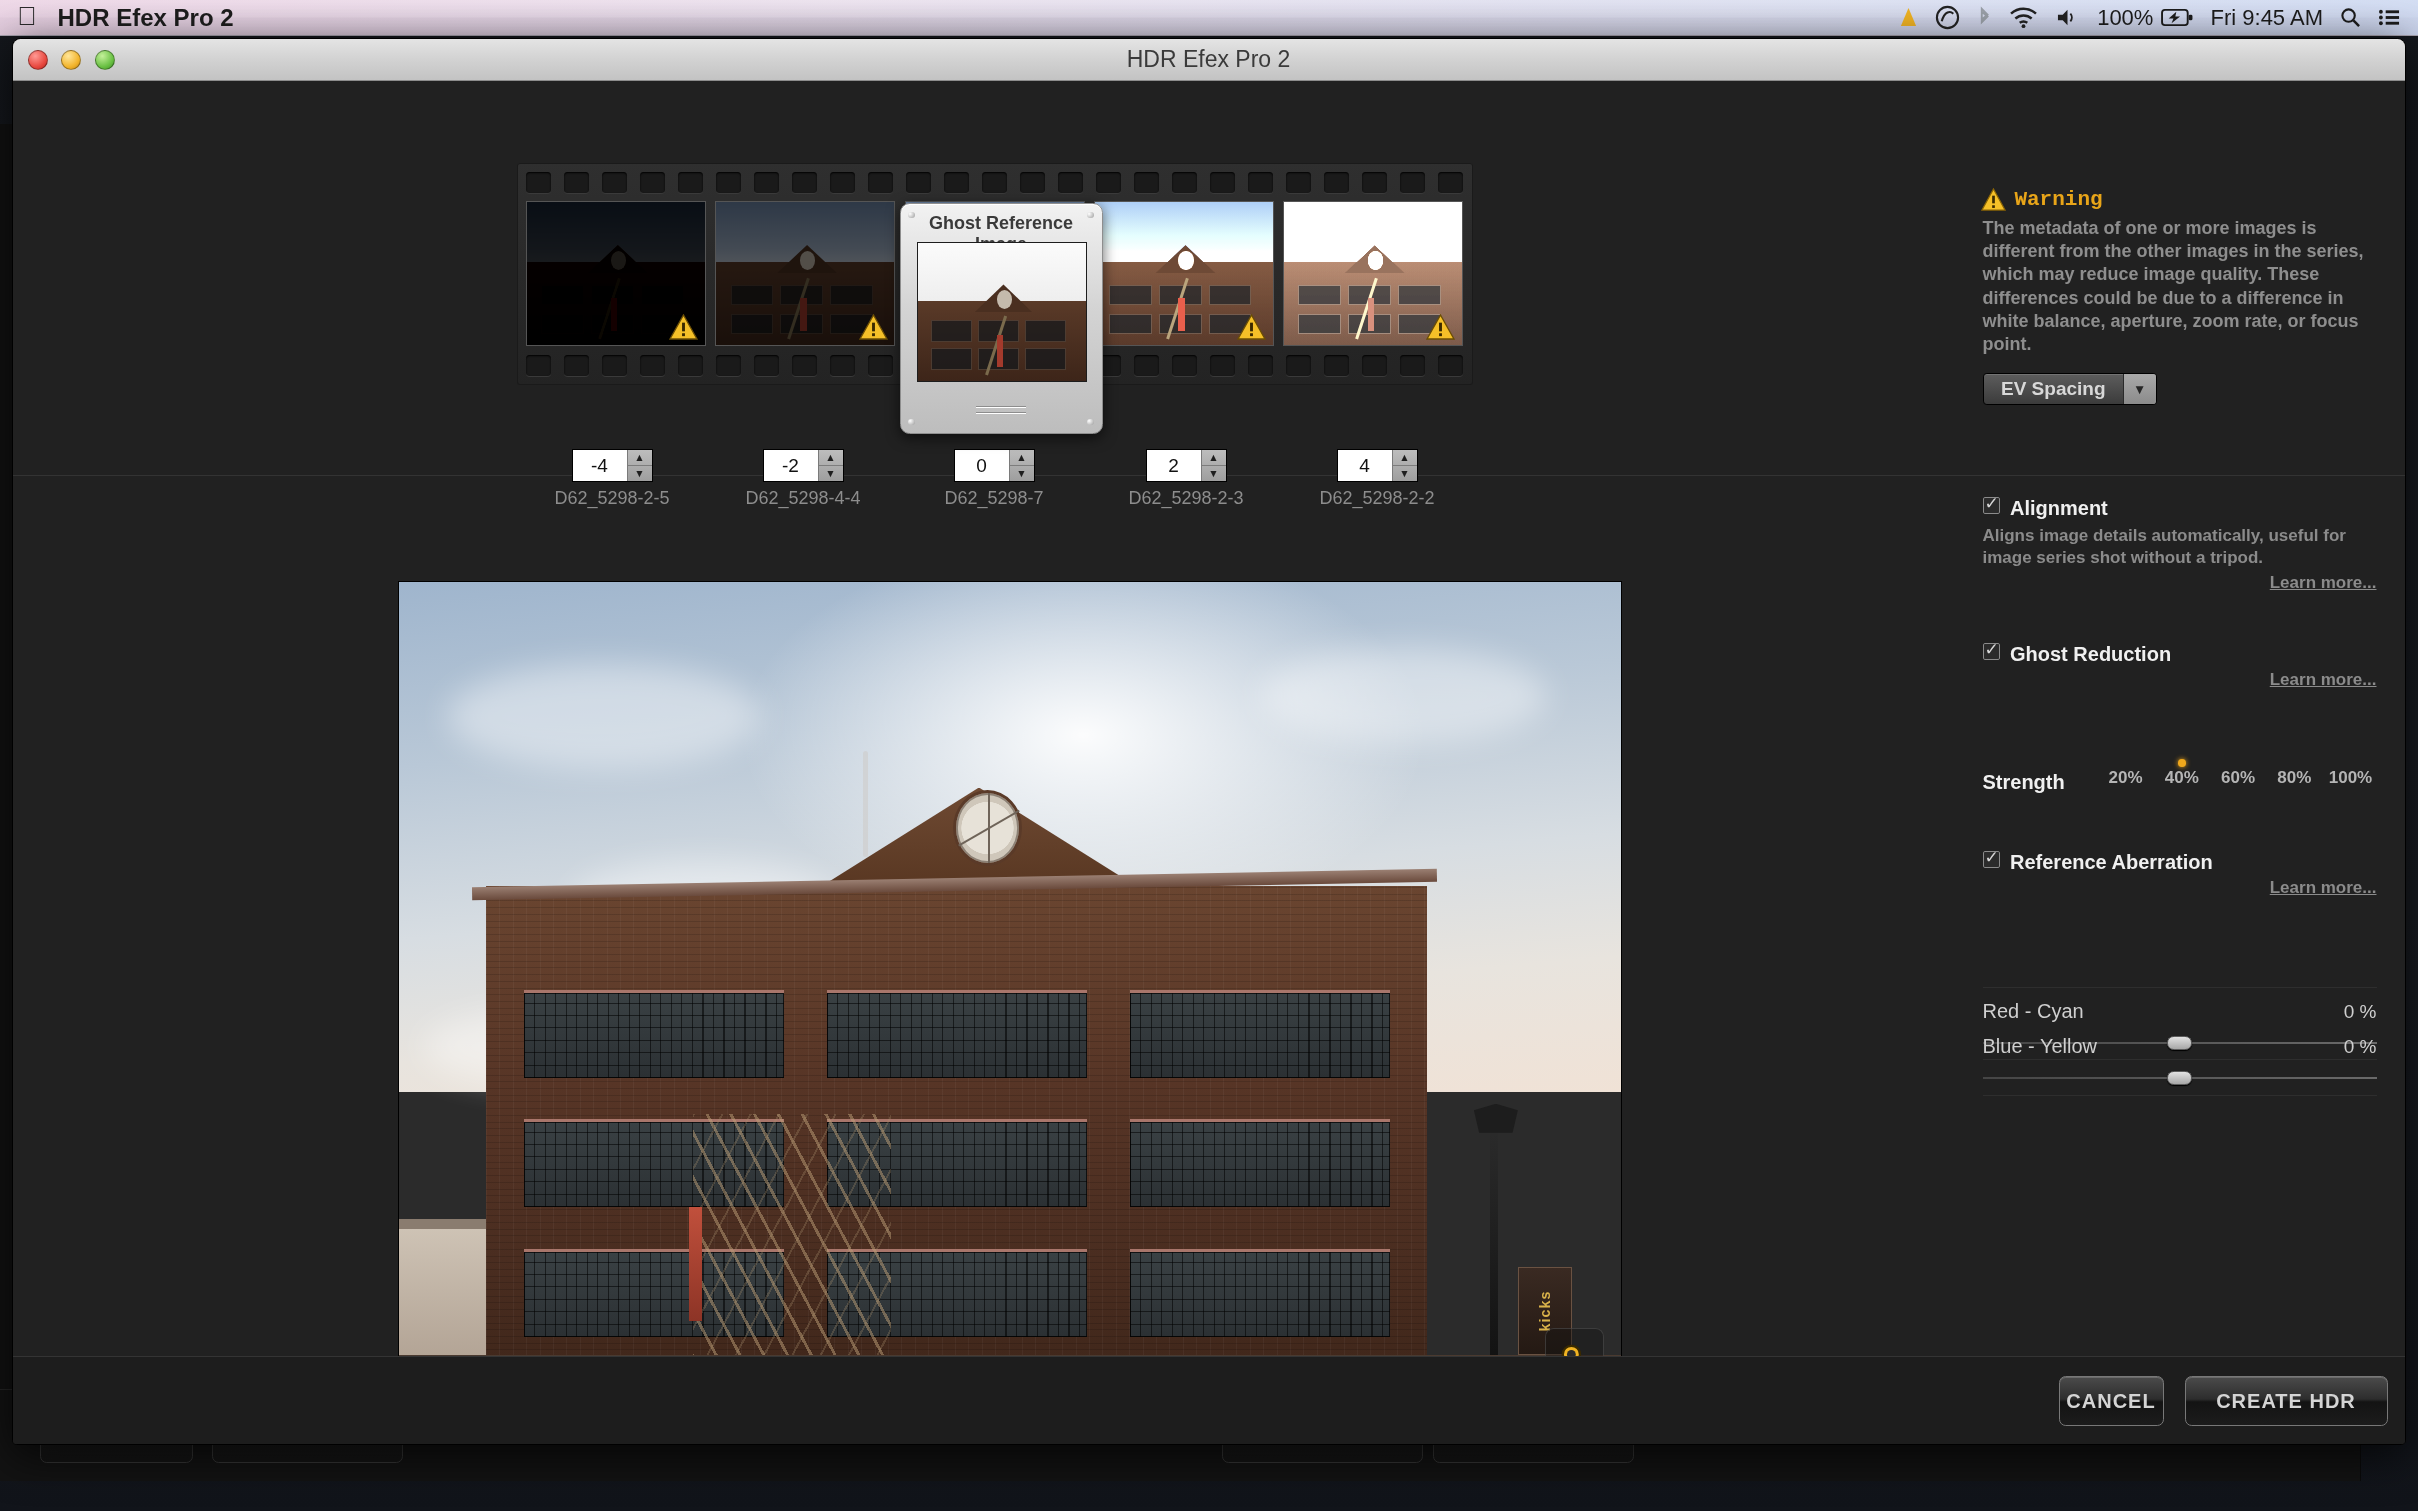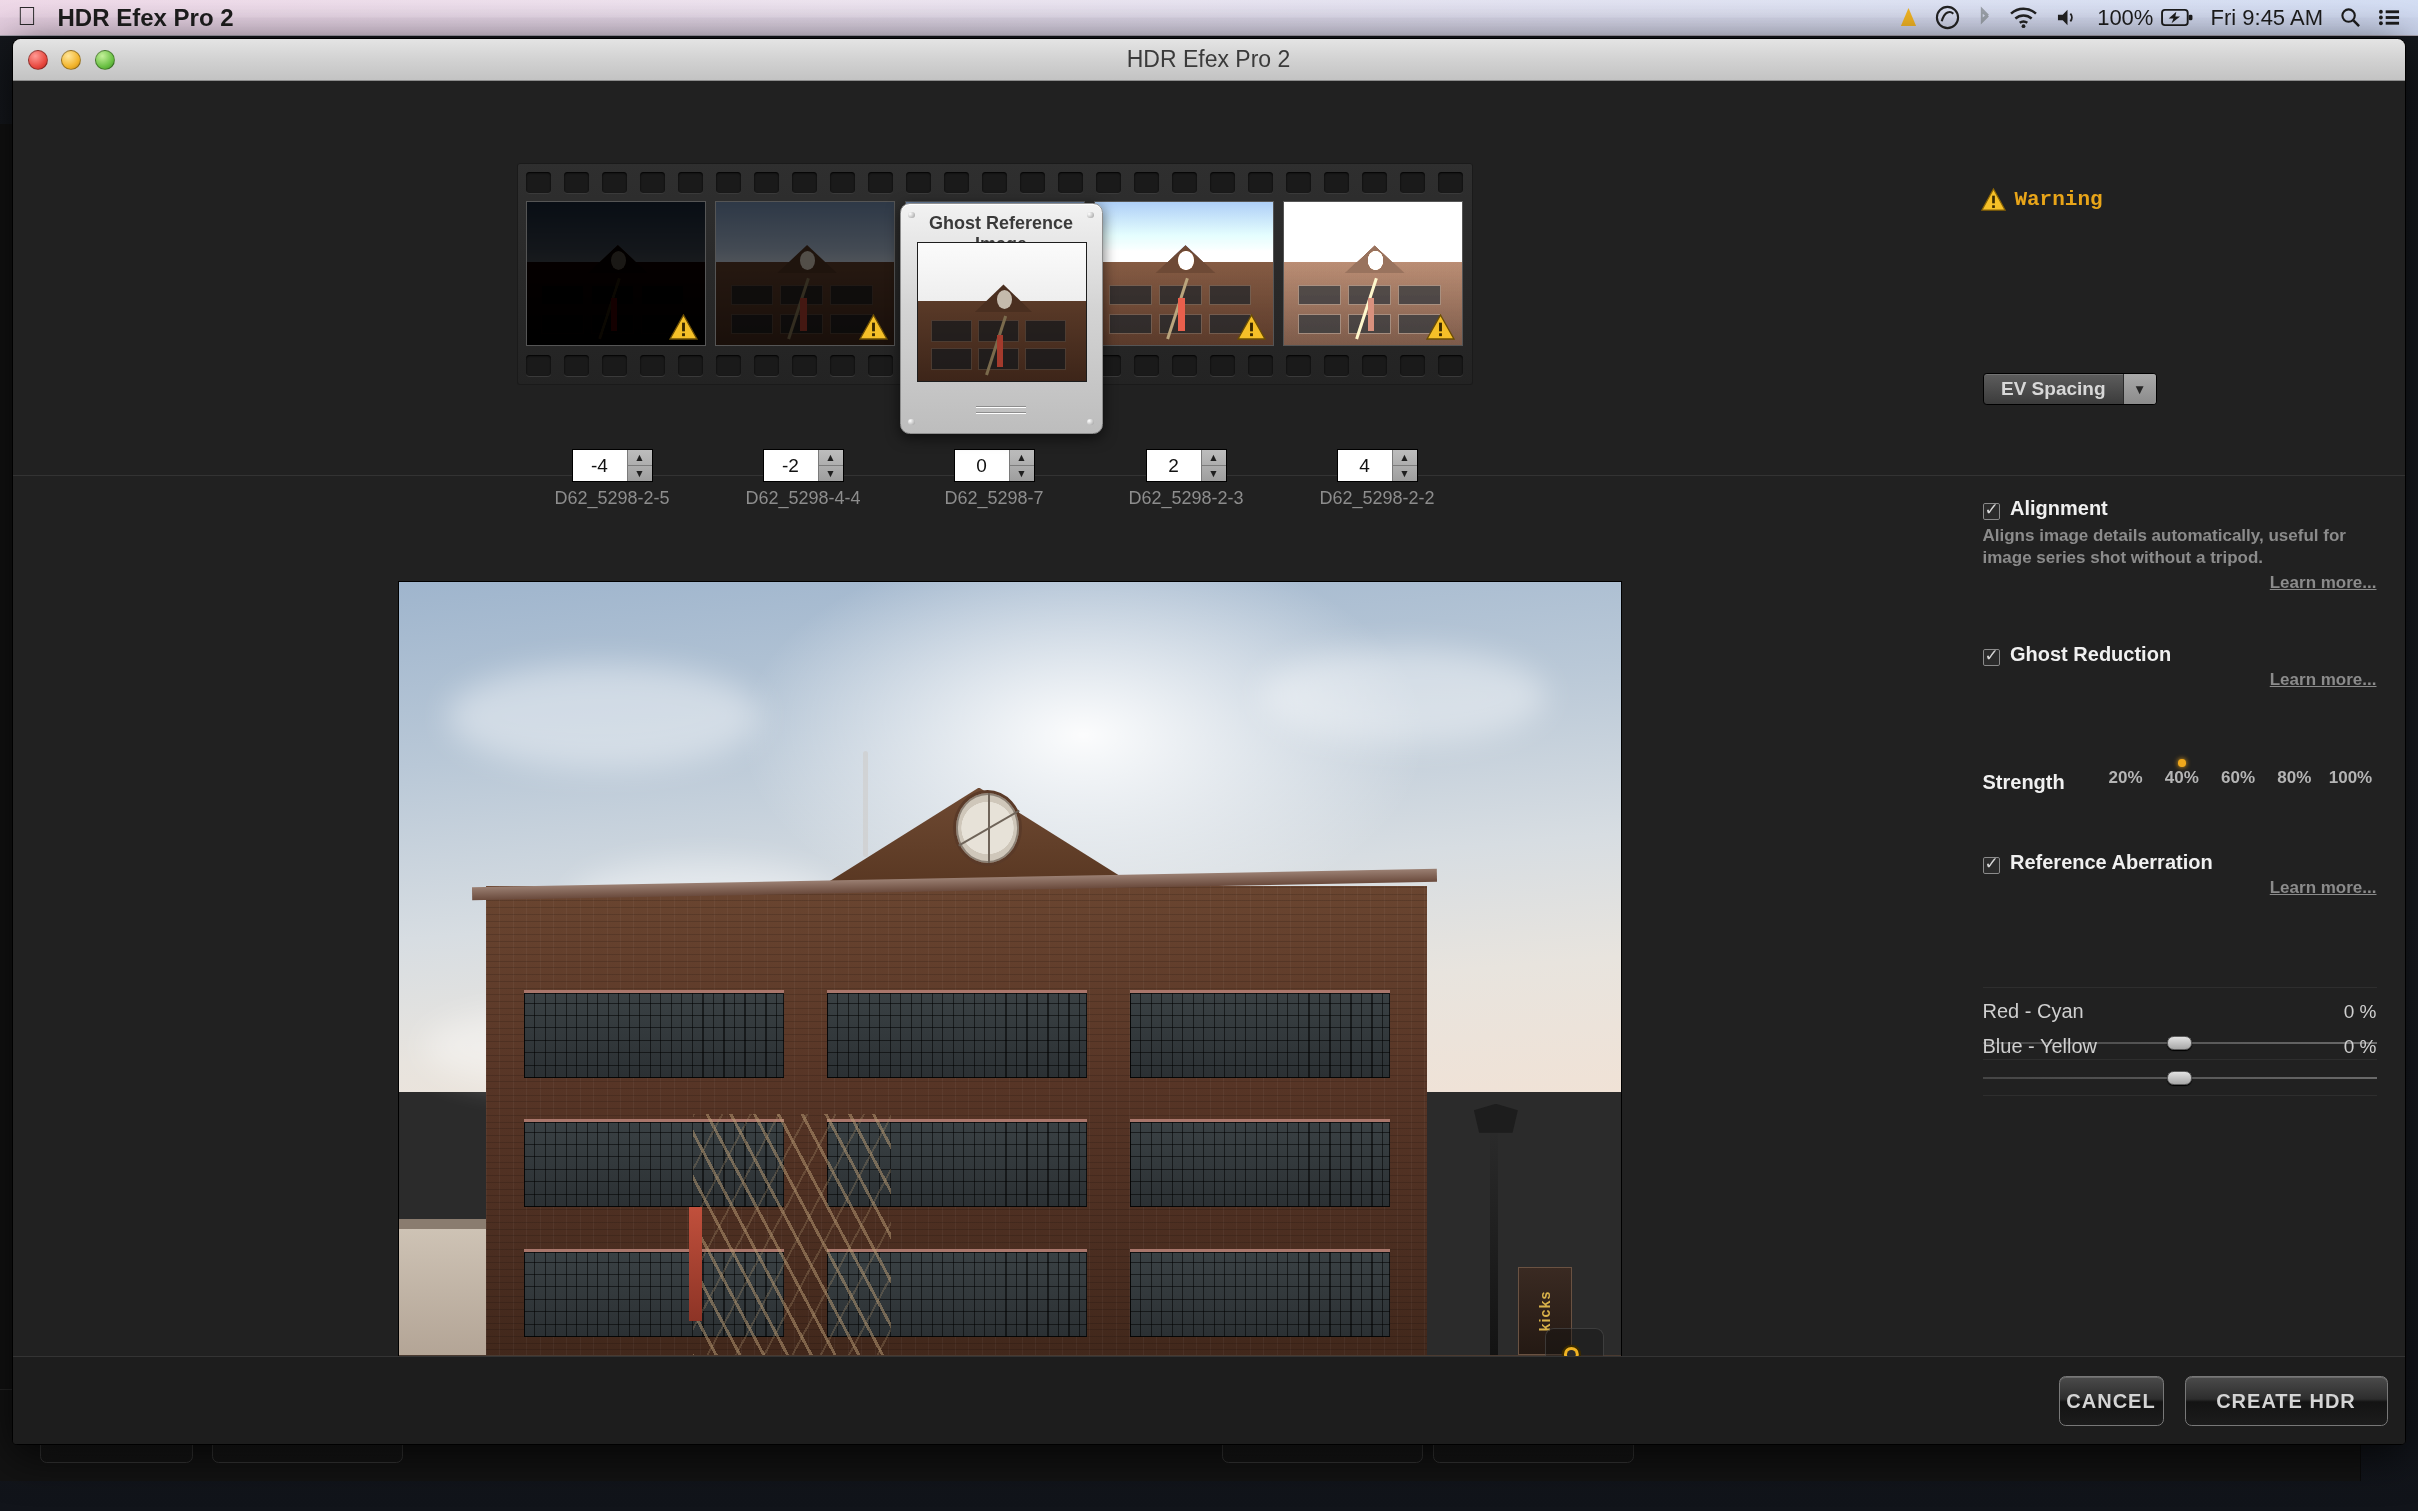--- a/index.html
+++ b/index.html
@@ -201,21 +201,21 @@
   }
   .evsel .lbl { flex: 1; display: flex; align-items: center; justify-content: center;
     color: #d8d8d8; font-size: 19px; font-weight: bold; }
   .evsel .arrow { width: 32.5px; display: flex; align-items: center; justify-content: center;
     background: linear-gradient(180deg,#a9a9a9,#8b8b8b); border-left: 1px solid #2a2a2a;
     color: #262626; font-size: 13.4px; }
 
   
   .optpanel { position: absolute; right: 0; top: 395px; width: 440px; bottom: 0; }
   .opt { position: absolute; left: 18px; width: 394px; }
-  .optrow { display: flex; align-items: flex-end; gap: 10.5px; }
+  .optrow { display: flex; align-items: flex-start; gap: 10.5px; }
   .cbox {
     width: 17px; height: 17px; border: 1px solid #8b8b8b; background: #2b2b2b;
     position: relative; border-radius: 1.9px; flex: none;
   }
   .cbox::after {
     content: "✓"; position: absolute; left: 1px; top: -4.8px;
     font-size: 17px; color: #d8d8d8;
   }
   .opt-title { color: #f0f0f0; font-size: 20px; font-weight: bold; }
   .opt-desc { margin-top: 4.8px; color: #8b8b8b; font-size: 17px; line-height: 1.3; font-weight: bold; }
@@ -769,20 +769,21 @@
 
         <div class="rightcol">
           <div class="warnhdr">
             <svg width="25" height="23" viewBox="0 0 26 24">
               <polygon points="13,1 25,23 1,23" fill="#f5c028" stroke="#8a6405" stroke-width="1.3"></polygon>
               <rect x="11.6" y="8" width="2.8" height="8" fill="#3a2a00"></rect>
               <rect x="11.6" y="18" width="2.8" height="2.8" fill="#3a2a00"></rect>
             </svg>
             <span class="wtxt">Warning</span>
           </div>
+          <div class="warntext">The metadata of one or more images is different from the other images in the series, which may reduce image quality. These differences could be due to a difference in white balance, aperture, zoom rate, or focus point.</div>
           <div class="evsel">
             <span class="lbl">EV Spacing</span>
             <span class="arrow">▼</span>
           </div>
         </div>
       </div>
 
       <div class="previewwrap">
         <div class="preview">
           <div class="ph-sky"></div>

